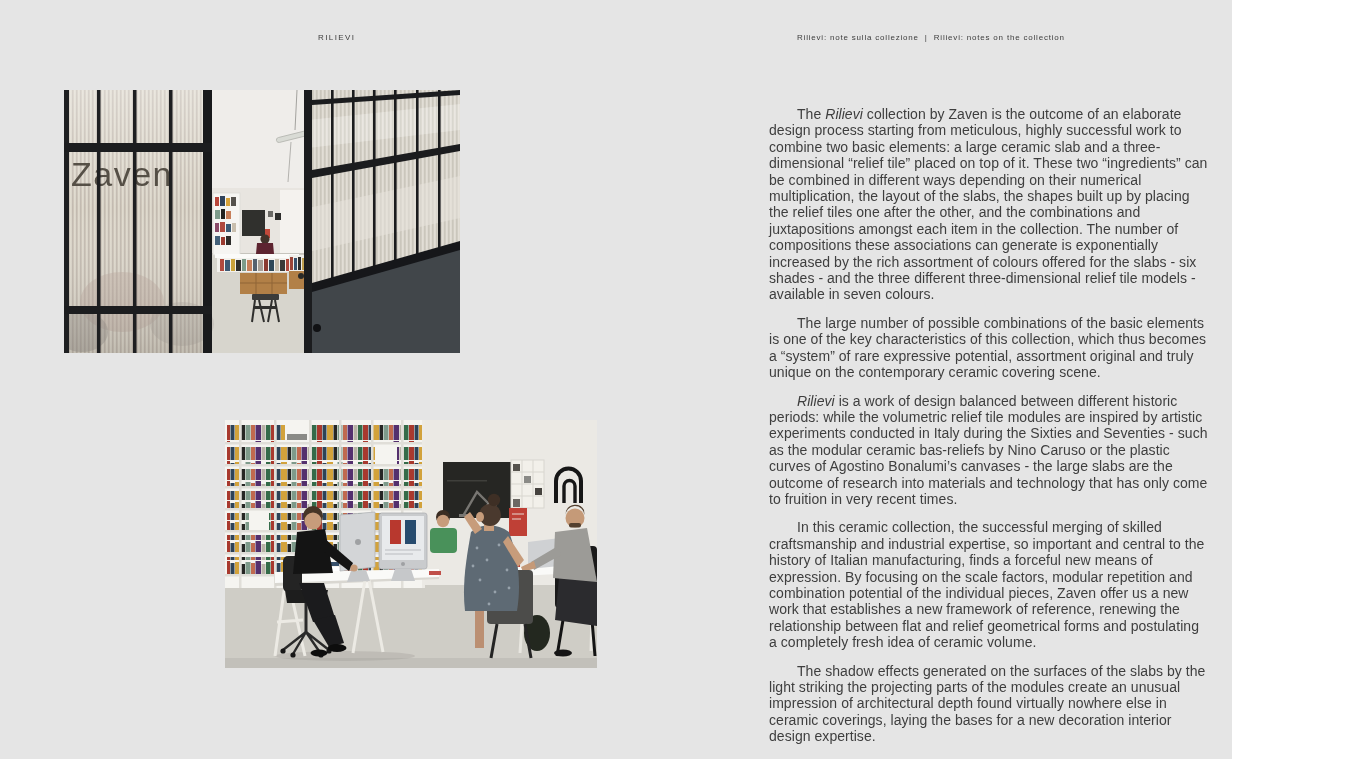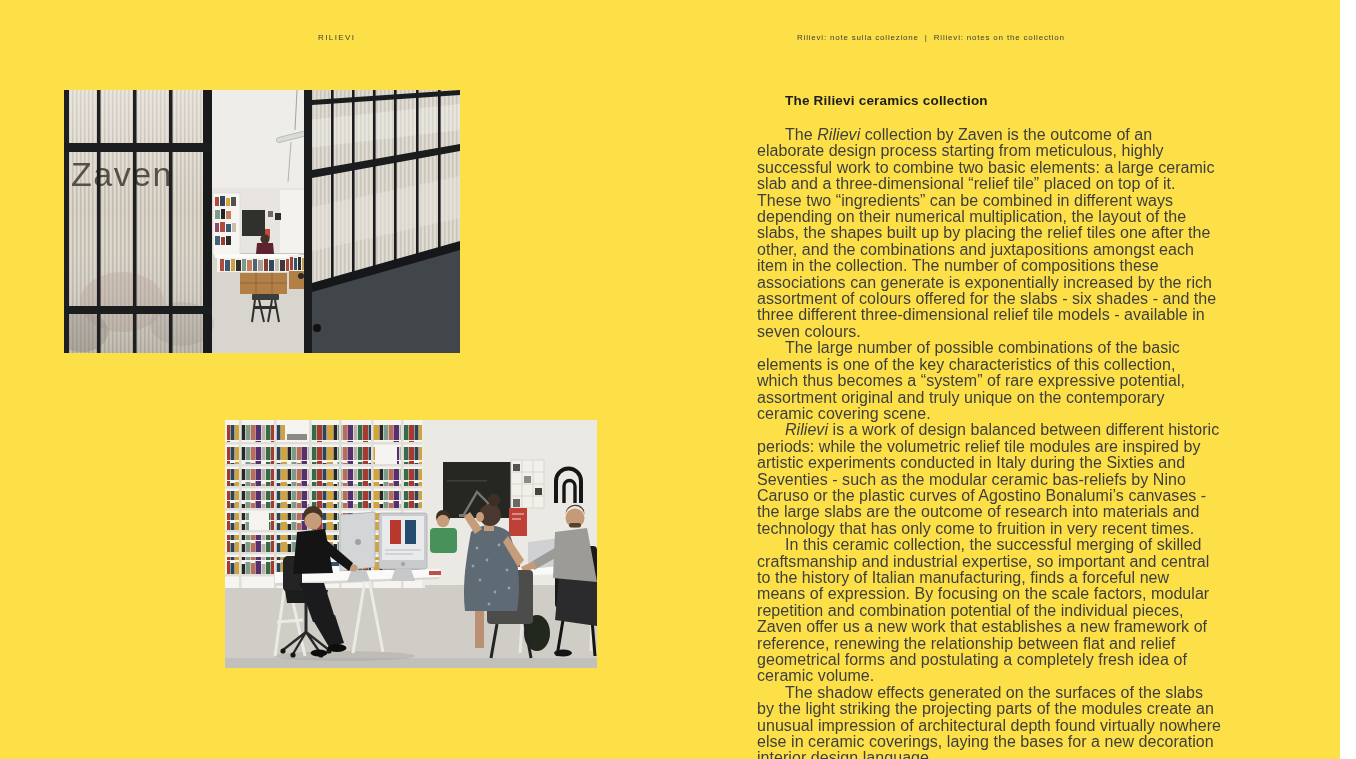--- a/index.html
+++ b/index.html
@@ -1,17 +1,17 @@
 <!DOCTYPE html>
 <html><head>
 <meta charset="utf-8">
 <style>
   html,body{margin:0;padding:0;background:#ffffff;}
   .spread{
-    position:relative;width:1340px;height:759px;background:#fde047;
+    position:relative;width:1232px;height:759px;background:#e5e5e5;
     font-family:"Liberation Sans",sans-serif;overflow:hidden;
   }
   .runhead{
     position:absolute;top:33px;font-size:8px;letter-spacing:0.8px;
     color:#3d3d3d;white-space:pre;font-weight:500;
   }
   .runhead.left{left:318px;letter-spacing:1.4px;}
   .runhead.right{left:797px;}
   .folio{
     position:absolute;left:318px;top:725px;font-size:8px;letter-spacing:0.8px;
@@ -19,21 +19,21 @@
   }
   .photo{position:absolute;display:block;}
   #photo1{left:64px;top:90px;}
   #photo2{left:225px;top:420px;}
   .article{position:absolute;left:757px;top:94px;width:464px;}
   .article h1{
     font-size:13.5px;line-height:14px;font-weight:bold;color:#1d1d1d;
     margin:0 0 19px 0;text-indent:28px;letter-spacing:0.2px;
   }
   .article .bodycopy p{
-    margin:0;font-size:16px;line-height:16.4px;color:#3e3e3e;
+    margin:12px;font-size:14px;line-height:16.4px;color:#3e3e3e;
     text-indent:28px;letter-spacing:0.05px;
   }
   .article .bodycopy p em{font-style:italic;}
 </style>
 </head>
 <body>
 
 <div class="spread">
 
   <div class="runhead left">RILIEVI</div>
@@ -339,25 +339,24 @@
       <polygon points="250,114 239,97 245,92 257,109" fill="#c79c7b"></polygon>
       <polygon points="283,116 299,140 293,147 278,122" fill="#c79c7b"></polygon>
       <rect x="259" y="103" width="10" height="8" fill="#c79c7b"></rect>
       <circle cx="265" cy="95" r="11" fill="#4a392e"></circle>
       <ellipse cx="255" cy="97" rx="4" ry="5" fill="#c79c7b"></ellipse>
       <circle cx="269" cy="80" r="6.2" fill="#3e2f25"></circle>
     </g>
   </svg>
 
   <div class="article">
-    <h1>The Rilievi ceramics collection</h1>
     <div class="bodycopy">
         <p>The <em>Rilievi</em> collection by Zaven is the outcome of an elaborate design process starting from meticulous, highly successful work to combine two basic elements: a large ceramic slab and a three-dimensional “relief tile” placed on top of it. These two “ingredients” can be combined in different ways depending on their numerical multiplication, the layout of the slabs, the shapes built up by placing the relief tiles one after the other, and the combinations and juxtapositions amongst each item in the collection. The number of compositions these associations can generate is exponentially increased by the rich assortment of colours offered for the slabs - six shades - and the three different three-dimensional relief tile models - available in seven colours.</p>
         <p>The large number of possible combinations of the basic elements is one of the key characteristics of this collection, which thus becomes a “system” of rare expressive potential, assortment original and truly unique on the contemporary ceramic covering scene.</p>
         <p><em>Rilievi</em> is a work of design balanced between different historic periods: while the volumetric relief tile modules are inspired by artistic experiments conducted in Italy during the Sixties and Seventies - such as the modular ceramic bas-reliefs by Nino Caruso or the plastic curves of Agostino Bonalumi’s canvases - the large slabs are the outcome of research into materials and technology that has only come to fruition in very recent times.</p>
         <p>In this ceramic collection, the successful merging of skilled craftsmanship and industrial expertise, so important and central to the history of Italian manufacturing, finds a forceful new means of expression. By focusing on the scale factors, modular repetition and combination potential of the individual pieces, Zaven offer us a new work that establishes a new framework of reference, renewing the relationship between flat and relief geometrical forms and postulating a completely fresh idea of ceramic volume.</p>
-        <p>The shadow effects generated on the surfaces of the slabs by the light striking the projecting parts of the modules create an unusual impression of architectural depth found virtually nowhere else in ceramic coverings, laying the bases for a new decoration interior design language.</p>
+        <p>The shadow effects generated on the surfaces of the slabs by the light striking the projecting parts of the modules create an unusual impression of architectural depth found virtually nowhere else in ceramic coverings, laying the bases for a new decoration interior design expertise.</p>
       </div>
   </div>
 
   <div class="folio">48 | 49</div>
 
 </div>
 
 </body></html>

